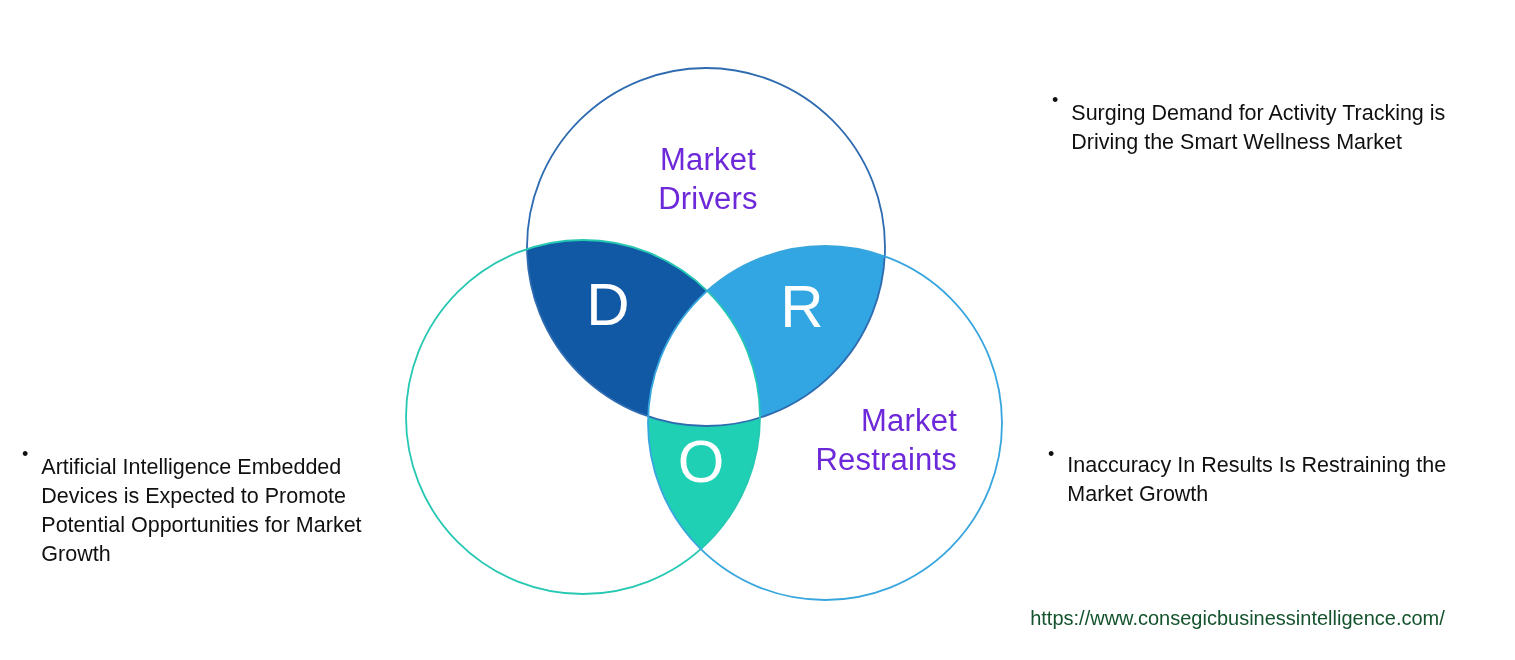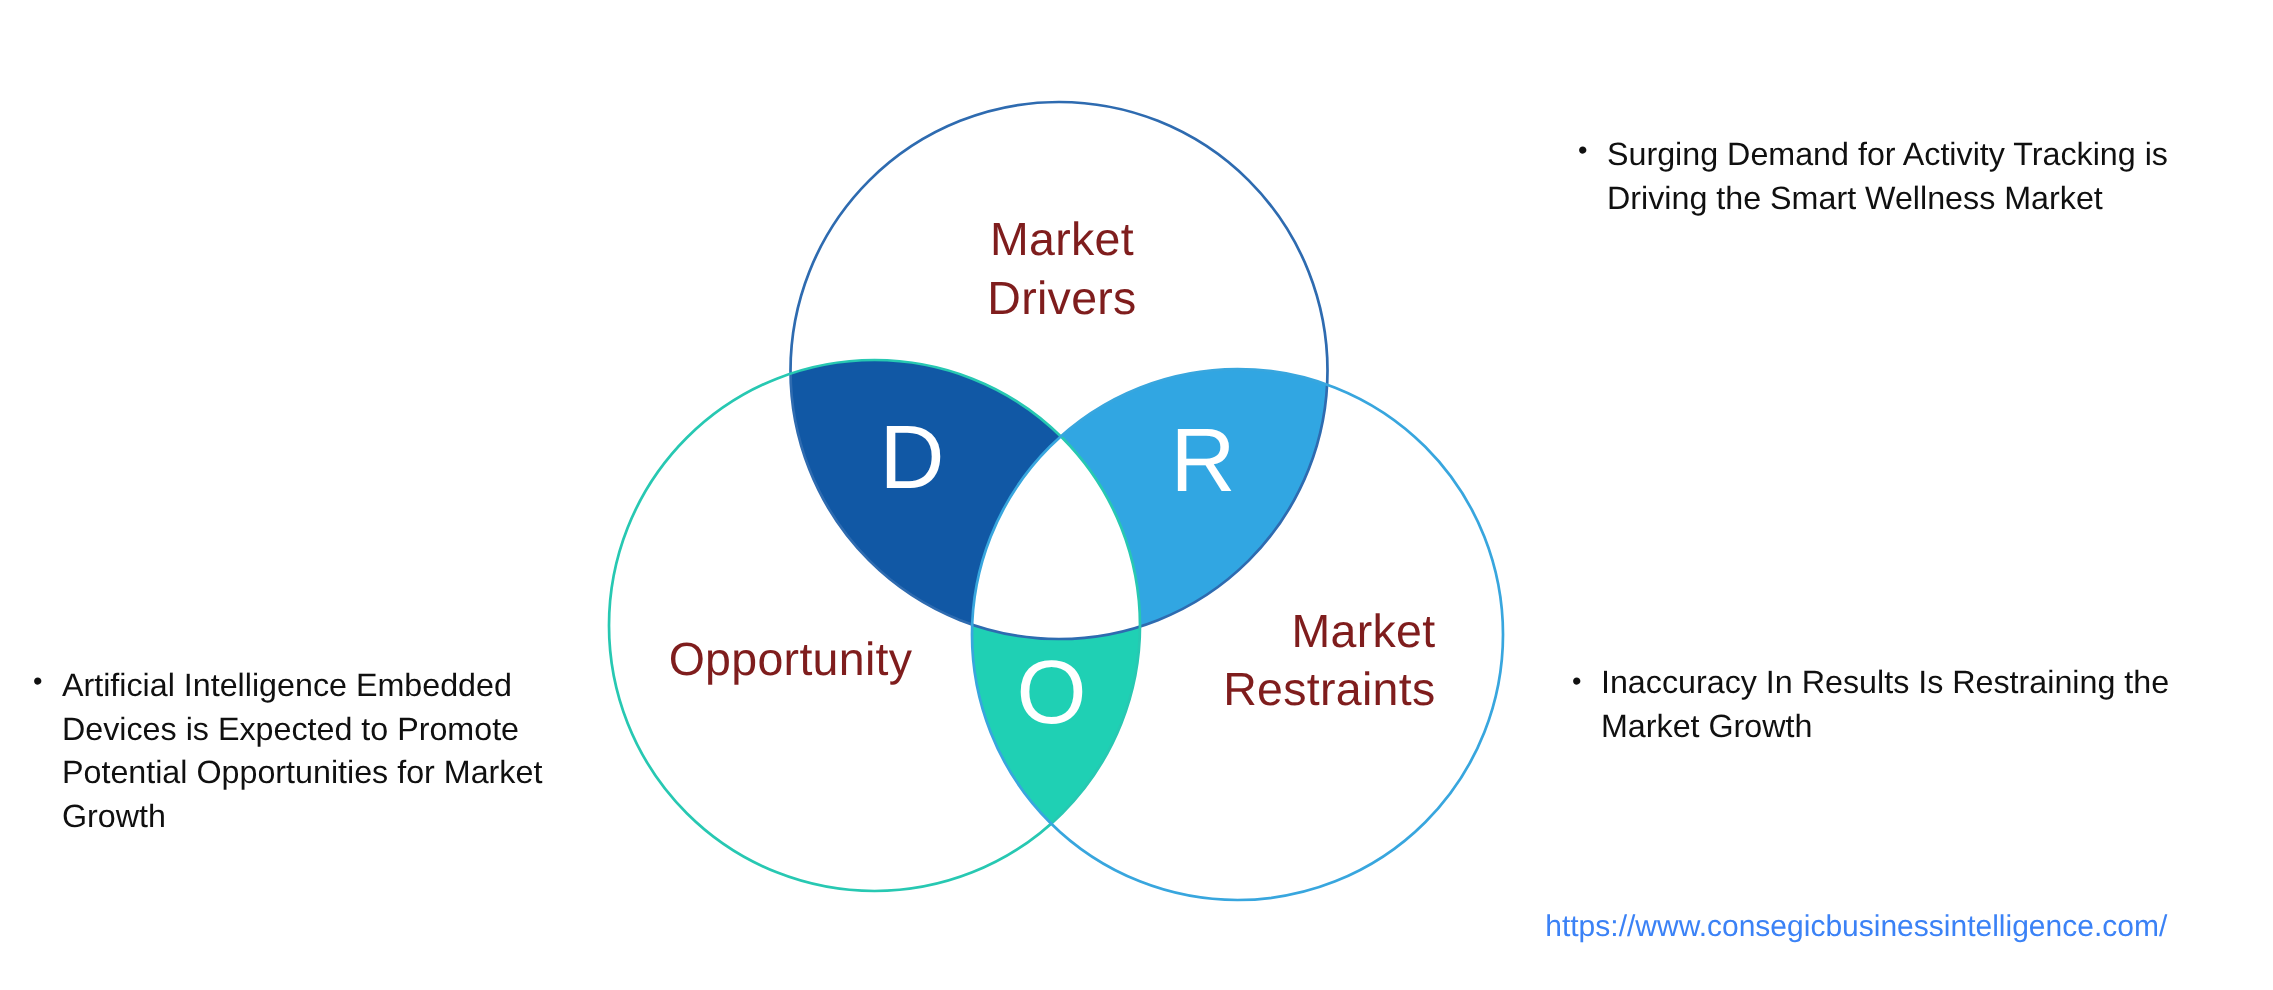--- a/index.html
+++ b/index.html
@@ -24,21 +24,21 @@
   }
   .outline {
     fill: none;
     stroke-width: 1.8;
   }
   .venn-label {
     position: absolute;
     text-align: center;
     font-size: 31px;
     line-height: 39px;
-    color: #7f1d1d;
+    color: #6d28d9;
     letter-spacing: 0.2px;
   }
   .venn-letter {
     position: absolute;
     width: 90px;
     text-align: center;
     font-size: 60px;
     line-height: 60px;
     font-weight: 400;
     color: #ffffff;
@@ -53,30 +53,31 @@
   }
   .bullet-marker {
     font-size: 18px;
     line-height: 22px;
     margin-right: 13px;
     flex: 0 0 auto;
     color: #101010;
   }
   .bullet-text {
     display: block;
+    margin-top: 10px;
   }
   .source-url {
     position: absolute;
     left: 1005px;
     top: 605px;
     width: 465px;
     text-align: center;
     font-size: 20px;
     line-height: 26px;
-    color: #3b82f6;
+    color: #14532d;
     text-decoration: none;
     cursor: pointer;
   }
 </style>
 </head>
 <body>
 
 <div class="canvas">
 
   <svg class="venn-svg" viewBox="0 0 1515 660">
@@ -103,21 +104,20 @@
       </g>
     </g>
 
     <circle class="outline" cx="706" cy="247" r="179" stroke="#2e6bb0"></circle>
     <circle class="outline" cx="583" cy="417" r="177" stroke="#27c8b2"></circle>
     <circle class="outline" cx="825" cy="423" r="177" stroke="#38a6de"></circle>
   </svg>
 
   <div class="venn-label" style="left:608px; top:140px; width:200px;">Market Drivers</div>
 
-  <div class="venn-label" style="left:417px; top:420px; width:220px;">Opportunity</div>
 
   <div class="venn-label" style="left:757px; top:401px; width:200px;text-align:right;">Market Restraints</div>
 
   <div class="venn-letter" style="left:563px; top:275px;">D</div>
 
   <div class="venn-letter" style="left:757px; top:277px;">R</div>
 
   <div class="venn-letter" style="left:656px; top:432px;">O</div>
 
   <div class="bullet-item" style="left:22px; top:443px; width:400px;">

